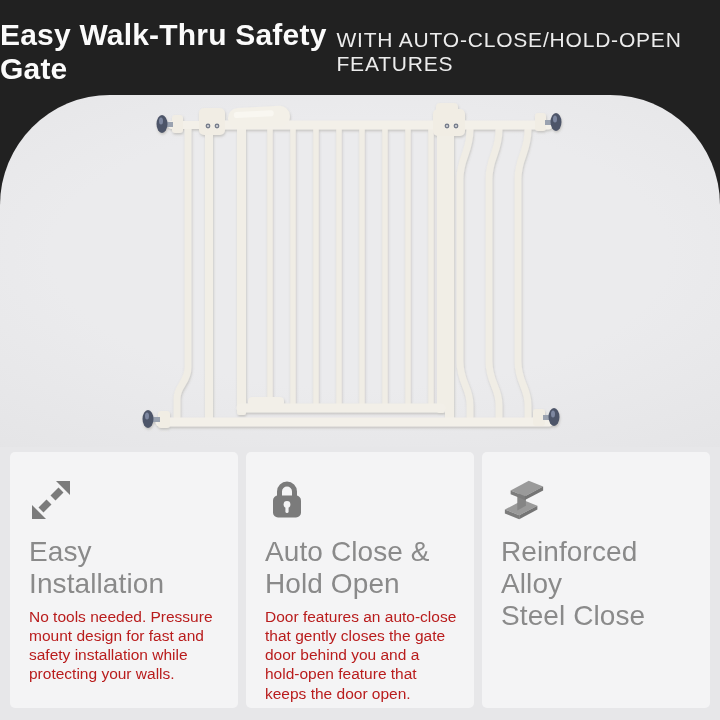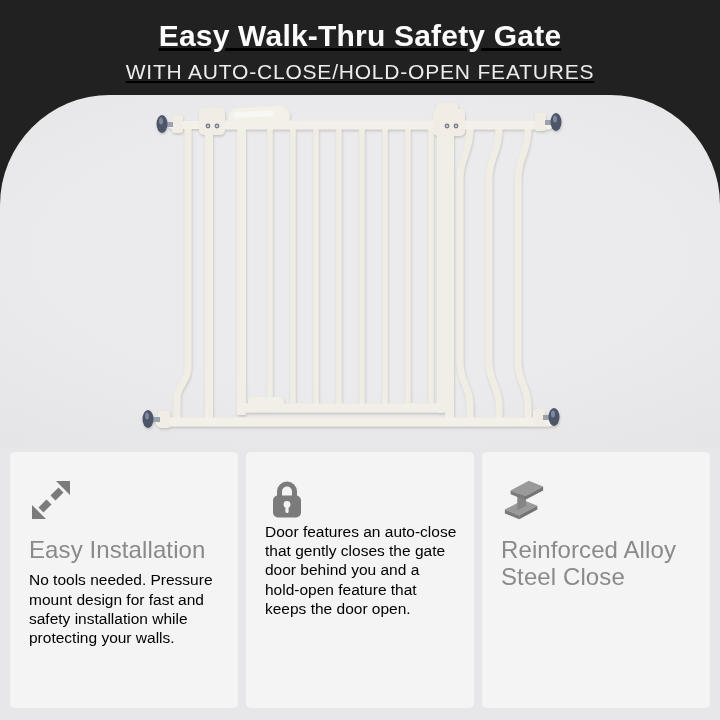--- a/index.html
+++ b/index.html
@@ -7,22 +7,22 @@
     width:720px; height:720px; position:relative; overflow:hidden;
     background:#e7e7e9;
     font-family:"Liberation Sans","DejaVu Sans",sans-serif;
   }
   .header-bg {
     position:absolute; top:0; left:0; width:720px; height:300px;
     background:#212121; z-index:1;
   }
   .header-content {
     position:absolute; top:0; left:0; width:720px; height:95px;
-    display:flex; flex-direction:column; align-items:center; justify-content:center;
-    gap:7px; z-index:3; padding-top:4px;text-decoration:underline;
+    display:flex; flex-direction:row; align-items:center; justify-content:center;
+    gap:7px; z-index:3; padding-top:4px;
   }
   .page-title {
     margin:0; font-size:30px; font-weight:bold; color:#fbfbfb; letter-spacing:0.2px;
   }
   .page-subtitle {
     font-size:21px; color:#ececec; letter-spacing:0.8px; font-weight:normal;
   }
   .product-panel {
     position:absolute; top:95px; left:0; width:720px; height:352px;
     border-radius:110px 110px 0 0;
@@ -33,25 +33,25 @@
   .cards {
     position:absolute; left:10px; top:452px; width:700px;
     display:flex; gap:8px; z-index:2;
   }
   .card {
     width:228px; height:256px; background:#f4f4f5; border-radius:5px;
     box-sizing:border-box; padding:26px 17px 0 19px; flex:0 0 auto;
   }
   .icon-wrap { height:44px; }
   .card h2 {
-    margin:14px 0 7px 0; font-size:24px; line-height:1.14; font-weight:500;
+    margin:14px 0 7px 0; font-size:28px; line-height:1.14; font-weight:500;
     color:#8a8a8a; white-space:pre-line; letter-spacing:0.1px;
   }
   .card p {
-    margin:0; font-size:15.5px; line-height:1.24; color:#000000;
+    margin:0; font-size:15.5px; line-height:1.24; color:#b91c1c;
   }
 </style>
 </head>
 <body>
 
 <div class="header-bg"></div>
 
 <div class="header-content">
   <h1 class="page-title">Easy Walk-Thru Safety Gate</h1>
   <div class="page-subtitle">WITH AUTO-CLOSE/HOLD-OPEN FEATURES</div>
@@ -165,20 +165,22 @@
 
   <div class="card">
     <div class="icon-wrap">
       <svg width="44" height="44" viewBox="0 0 44 44">
         <path d="M14.5 19 V13.5 A7.5 7.5 0 0 1 29.5 13.5 V19" fill="none" stroke="#7b7b7b" stroke-width="5" stroke-linecap="round"></path>
         <rect x="8" y="17.5" width="28" height="22" rx="5" fill="#7b7b7b"></rect>
         <circle cx="22" cy="26.5" r="3.4" fill="#f4f4f5"></circle>
         <rect x="20.4" y="28.5" width="3.2" height="6.5" rx="1.6" fill="#f4f4f5"></rect>
       </svg>
     </div>
+    <h2>Auto Close &amp;
+Hold Open</h2>
     <p>Door features an auto-close that gently closes the gate door behind you and a hold-open feature that keeps the door open.</p>
   </div>
 
   <div class="card">
     <div class="icon-wrap">
       <svg width="46" height="44" viewBox="0 0 46 46">
         <polygon points="3,33 22,23 37,29 18,39" fill="#9a9a9a"></polygon>
         <polygon points="3,33 18,39 18,43 3,37" fill="#7c7c7c"></polygon>
         <polygon points="18,39 37,29 37,33 18,43" fill="#747474"></polygon>
         <polygon points="16,17 25,12 25,29 16,34" fill="#858585"></polygon>

